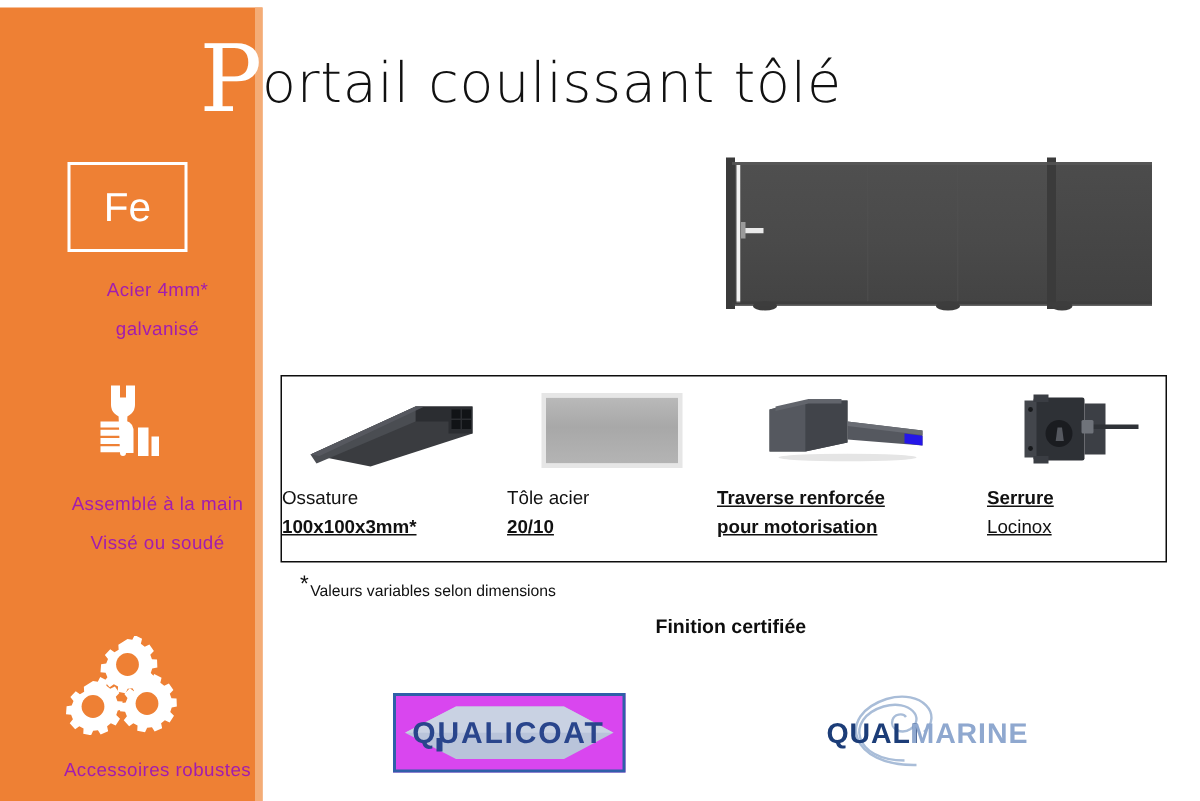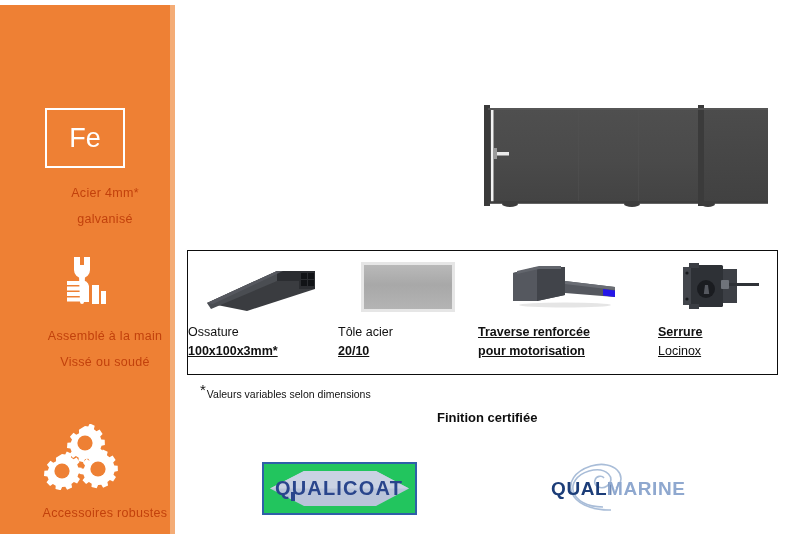--- a/index.html
+++ b/index.html
@@ -45,21 +45,21 @@
 
   .side-block {
     position: absolute;
     left: 0;
     width: 170px;
     text-align: center;
     color: #ffffff;
   }
 
   .side-label {
-    color: #c2410c;
+    color: #a21caf;
     font-size: 12.5px;
     letter-spacing: .3px;
     line-height: 26px;
     white-space: nowrap;
     margin-left: 40px;
   }
 
   
   #fe-box {
     width: 80px;
@@ -185,21 +185,21 @@
 
   
   #qualicoat-logo {
     position: absolute;
     left: 262px;
     top: 462px;
     width: 155px;
     height: 53px;
     border: 2px solid #2f5fa8;
     box-sizing: border-box;
-    background: #22c55e;
+    background: #d946ef;
   }
   #qualimarine-logo {
     position: absolute;
     left: 545px;
     top: 461px;
     width: 175px;
     height: 55px;
   }
 </style>
 </head>
@@ -251,20 +251,23 @@
         <path d="M19,30 l3.2,.5 1.6,-3.1 4.9,2.4 -.8,3.4 2.6,2 3.1,-1.6 3,4.4 -2.4,2.5 1.1,3 3.4,.2 .2,5.3 -3.4,.7 -1,3 2.5,2.4 -2.9,4.5 -3.2,-1.5 -2.5,2 .7,3.4 -5,2.2 -1.8,-2.9 -3.2,.3 -1.4,3.1 -5.2,-1.1 .2,-3.4 -2.8,-1.6 -2.8,2 -3.6,-3.9 2.1,-2.7 -1.2,-3 -3.4,-.4 .4,-5.3 3.4,-.4 1.2,-3 -2.1,-2.7 3.6,-3.9 2.8,2 2.8,-1.6 -.2,-3.4 z"></path>
         <circle cx="19" cy="47" r="7.6" fill="#ee8034"></circle>
 
         <path d="M55,28 l3.2,.5 1.6,-3.1 4.9,2.4 -.8,3.4 2.6,2 3.1,-1.6 3,4.4 -2.4,2.5 1.1,3 3.4,.2 .2,5.3 -3.4,.7 -1,3 2.5,2.4 -2.9,4.5 -3.2,-1.5 -2.5,2 .7,3.4 -5,2.2 -1.8,-2.9 -3.2,.3 -1.4,3.1 -5.2,-1.1 .2,-3.4 -2.8,-1.6 -2.8,2 -3.6,-3.9 2.1,-2.7 -1.2,-3 -3.4,-.4 .4,-5.3 3.4,-.4 1.2,-3 -2.1,-2.7 3.6,-3.9 2.8,2 2.8,-1.6 -.2,-3.4 z"></path>
         <circle cx="55" cy="45" r="7.6" fill="#ee8034"></circle>
       </g>
     </svg>
     <div class="side-label">Accessoires robustes</div>
   </div>
 
+  <div id="title">
+    <span id="title-drop">P</span><span id="title-rest">ortail coulissant tôlé</span>
+  </div>
 
   <svg id="gate-photo" viewBox="0 0 300 112">
     <defs>
       <linearGradient id="panelG" x1="0" y1="0" x2="0" y2="1">
         <stop offset="0%" stop-color="#4f4f4f"></stop>
         <stop offset="55%" stop-color="#4a4a4a"></stop>
         <stop offset="100%" stop-color="#434343"></stop>
       </linearGradient>
       <linearGradient id="panelG2" x1="0" y1="0" x2="0" y2="1">
         <stop offset="0%" stop-color="#4c4c4c"></stop>

